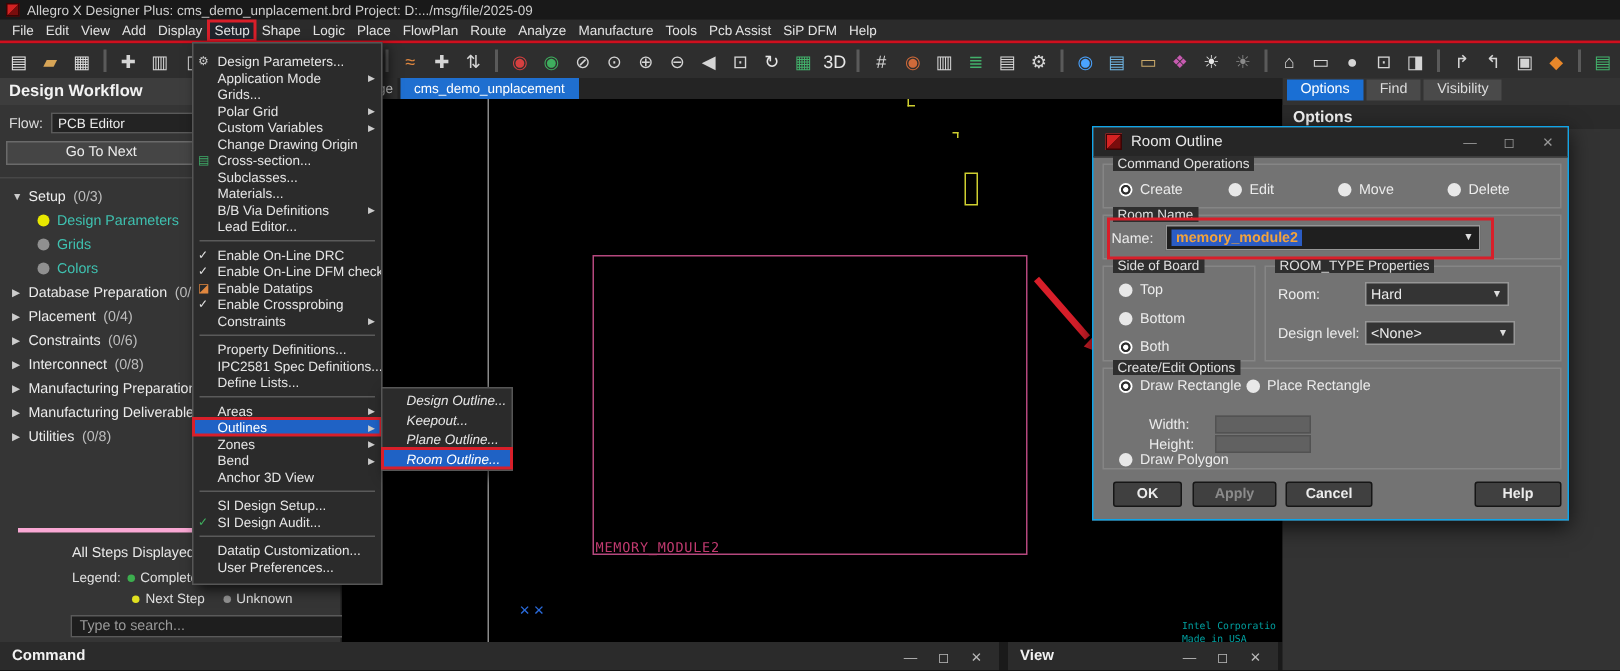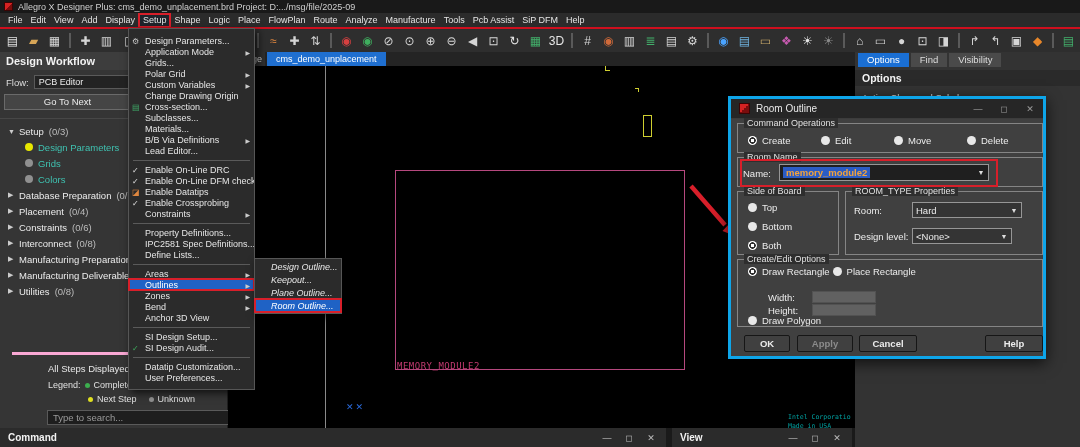--- a/index.html
+++ b/index.html
@@ -117,22 +117,22 @@
                        font-size:6px; color:#cccccc; }
   .mi.highlight { background:#1f62c5; color:#ffffff; }
   .mi.annotate { outline:2px solid #d81f2a; outline-offset:-1px; z-index:2; }
   .mi.sep { height:3px; margin:2px 4px 3px 4px; padding:0; border-bottom:1px solid #5a5a5a; }
 
   .outlines-submenu { position:absolute; left:254px; top:258px; width:88px; background:#2b2b2b;
                       border:1px solid #565656; z-index:60; box-shadow:3px 3px 8px rgba(0,0,0,0.7); padding:1px 0;font-style:italic; }
   .outlines-submenu .mi { height:13px; }
 
   
-  .dialog { position:absolute; left:728px; top:96px; width:318px; height:263px; background:#404040;
-            border:3px solid #0ea5e9; z-index:40; box-shadow:0 4px 14px rgba(0,0,0,0.7); }
+  .dialog { position:absolute; left:728px; top:84px; width:318px; height:263px; background:#737373;
+            border:1px solid #0ea5e9; z-index:40; box-shadow:0 4px 14px rgba(0,0,0,0.7); }
   .dlg-titlebar { height:20px; background:#262626; display:flex; align-items:center; gap:6px;
                   padding:0 8px; border-bottom:1px solid #3c3c3c; }
   .dlg-icon { width:11px; height:11px; background:linear-gradient(135deg,#d42222 50%,#7a0d0d 50%);
               box-shadow:inset 0 0 0 1px #3a0505; flex:none; }
   .dlg-title { font-size:10px; color:#e8e8e8; }
   .dlg-controls { margin-left:auto; display:flex; gap:16px; color:#9a9a9a; font-size:9px; }
   .grp { position:absolute; border:1px solid #858585; }
   .grp-label { position:absolute; top:-6px; left:6px; background:#2e2e2e; padding:0 3px; font-size:9px;
                color:#e0e0e0; white-space:nowrap; }
   .opt { display:flex; align-items:center; gap:5px; font-size:9.5px; color:#ececec; white-space:nowrap; }
@@ -653,21 +653,21 @@
           <div class="opt selected">
             <span class="radio"></span>
             <span>Both</span>
           </div>
         </div>
     </div>
 
     <div class="grp" style="left:114px; top:92px; width:198px; height:64px;">
       <span class="grp-label">ROOM_TYPE Properties</span>
       <span class="fld-label" style="left:8px; top:13px;">Room:</span>
-      <div class="combo" style="left:66px; top:10px; width:110px; height:16px; background:#343434;">
+      <div class="combo" style="left:66px; top:10px; width:96px; height:16px; background:#343434;">
         <span>Hard</span>
         <span class="arrow">▼</span>
       </div>
       <span class="fld-label" style="left:8px; top:39px;">Design level:</span>
       <div class="combo" style="left:66px; top:36px; width:100px; height:16px; background:#343434;">
         <span>&lt;None&gt;</span>
         <span class="arrow">▼</span>
       </div>
     </div>
 

